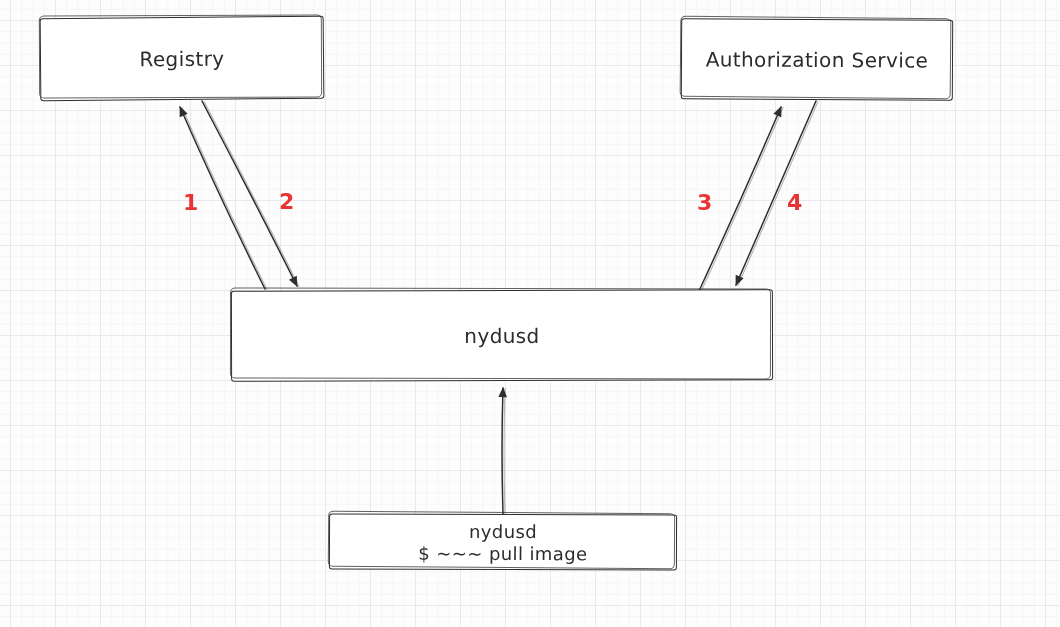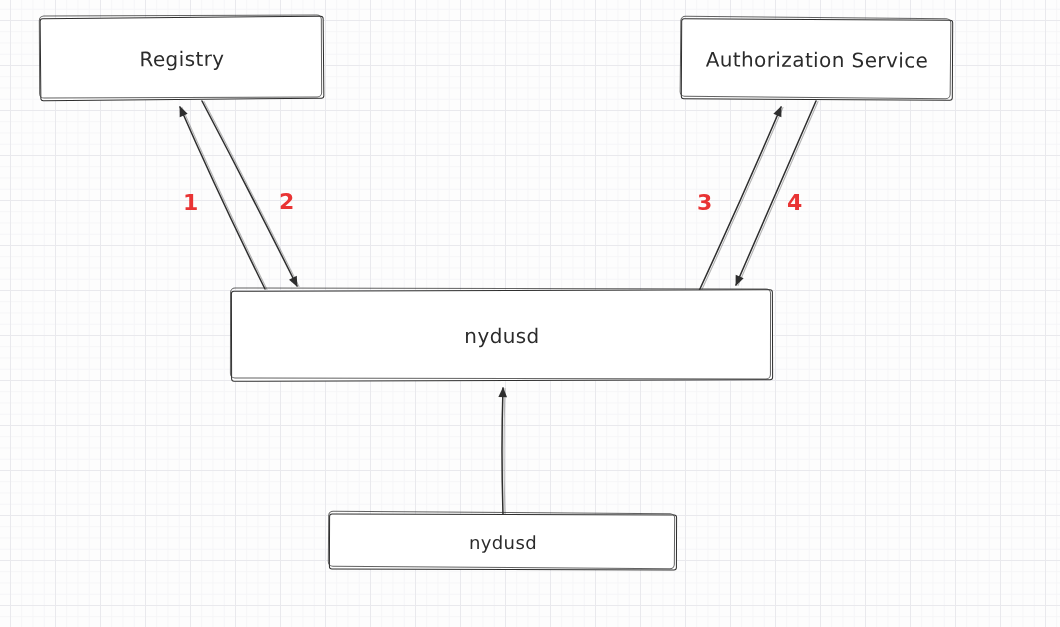--- a/index.html
+++ b/index.html
@@ -130,20 +130,21 @@
   <div class="node node-auth">
     <span class="node-label">Authorization Service</span>
   </div>
 
   <div class="node node-nydusd">
     <span class="node-label">nydusd</span>
   </div>
 
   <div class="node node-client">
     <span class="node-label">nydusd</span>
+    <span class="node-sublabel">$ ~~~ pull image</span>
   </div>
 
   <div class="edge-label edge-label-1">1</div>
   <div class="edge-label edge-label-2">2</div>
   <div class="edge-label edge-label-3">3</div>
   <div class="edge-label edge-label-4">4</div>
 
 </div>
 
 </body></html>

